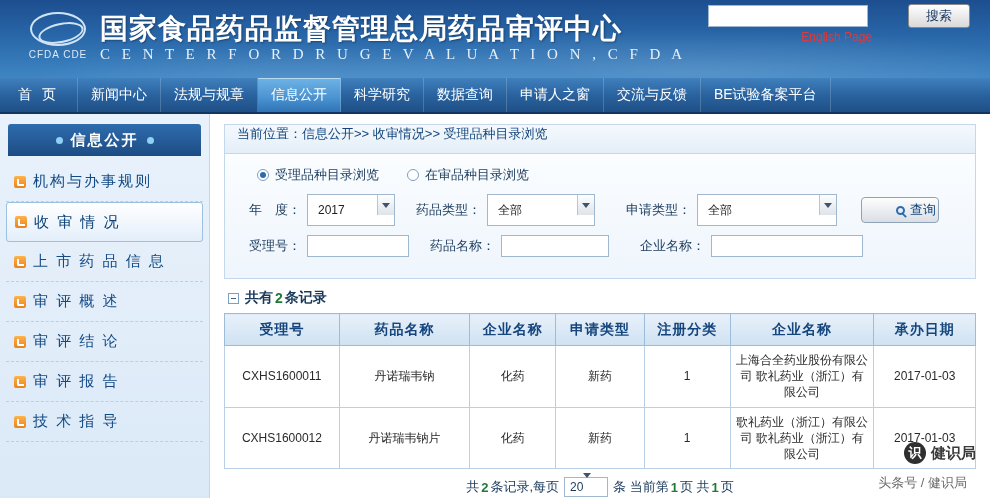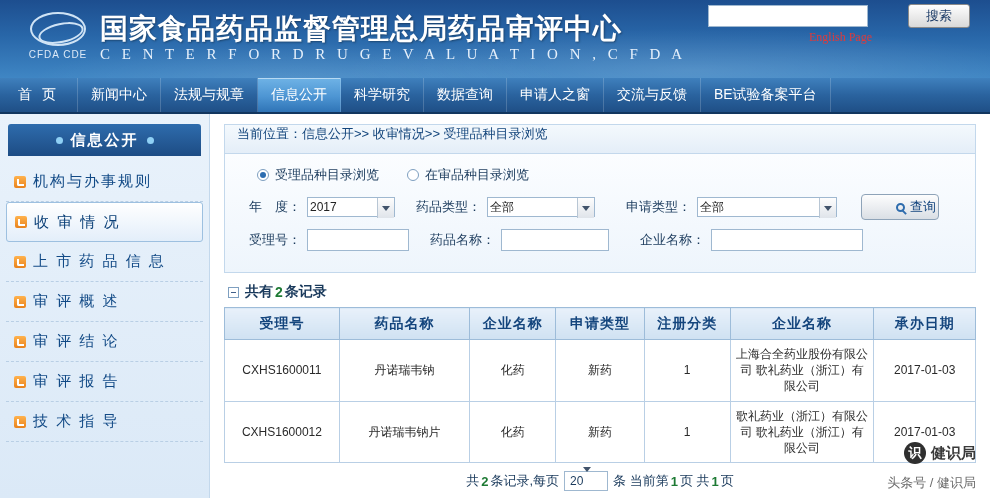--- a/index.html
+++ b/index.html
@@ -93,21 +93,21 @@
     font-size: 13px;
     text-align: center;
     line-height: 22px;
     cursor: pointer;
   }
   .english-link {
     position: absolute;
     right: 118px; top: 30px;
     color: #e03a3a;
     font-size: 12px;
-    font-family: Liberation Serif, serif;
+    font-family: Liberation Sans, sans-serif;
     text-decoration: none;
   }
 
   
   .nav {
     height: 36px;
     background: linear-gradient(180deg, #3f80bd 0%, #2a639f 50%, #1f4f86 100%);
     display: flex;
     align-items: stretch;
     border-bottom: 2px solid #12365f;
@@ -248,28 +248,28 @@
     align-items: center;
     margin-bottom: 9px;
   }
   .flabel {
     color: #1a3a5c;
     font-size: 13px;
     text-align: right;
     margin-right: 6px;
   }
   .sel {
-    height: 20px;
+    height: 32px;
     border: 1px solid #9fb8d0;
     background: #fff;
     font-size: 12px;
     color: #222;
     display: flex;
     align-items: center;
-    padding-left: 2px;
+    padding-left: 10px;
     position: relative;
     cursor: pointer;
   }
   .sel .arrow {
     position: absolute;
     right: 0; top: 0;
     width: 17px; height: 20px;
     background: linear-gradient(180deg, #fdfdfd, #dfe4ea);
     border-left: 1px solid #b8c6d4;
     display: flex;
@@ -407,21 +407,21 @@
     background: #2f2f2f;
     color: #fff;
     font-size: 13px;
     display: flex;
     align-items: center;
     justify-content: center;
     margin-right: 5px;
   }
   .wm2 {
     position: absolute;
-    right: 14px;
+    right: 23px;
     bottom: 6px;
     color: #6d6d6d;
     font-size: 13px;
   }
   .root { position: relative; width: 990px; height: 498px; }
 </style>
 </head>
 <body>
 
 <div class="root">

